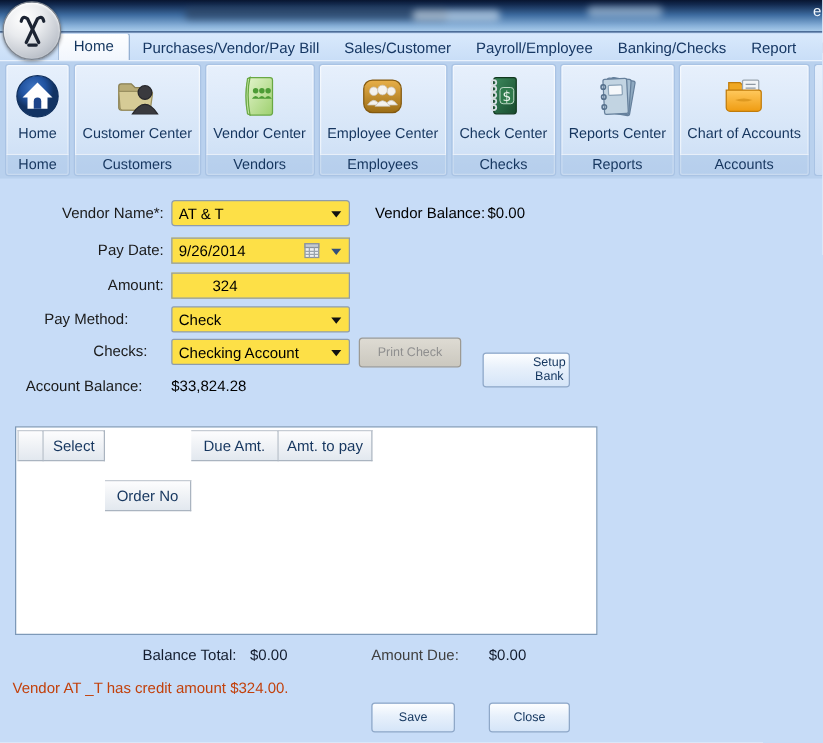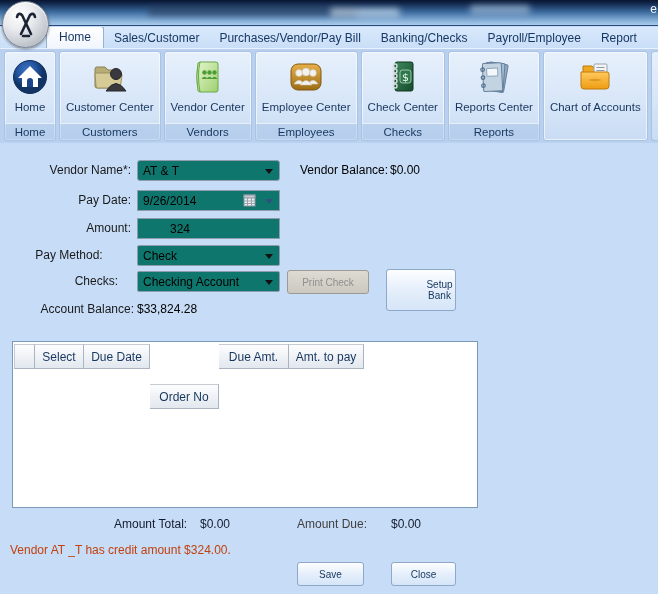--- a/index.html
+++ b/index.html
@@ -44,21 +44,21 @@
     font-size:11.5px; color:#16365f; text-align:center; line-height:16px; white-space:nowrap; }
   .rib-sliver { flex:0 0 8px; border:1px solid #a9c3e4; border-right:none; border-radius:3px 0 0 3px;
     background:linear-gradient(#e7f0fc,#c9dcf4); }
 
   
   .content { position:absolute; top:143px; left:0; width:658px; height:451px; background:#c7dcf7; }
   .abs { position:absolute; }
   .flabel { font-size:12px; color:#1a1a1a; text-align:right; }
   .fvalue { font-size:12px; color:#000; }
 
-  .combo, .textinput, .datefield { position:absolute; height:21px; background:#0f766e;
+  .combo, .textinput, .datefield { position:absolute; height:21px; background:#fde047;
     border:1px solid #8e9cac; font-size:12px; color:#000; display:flex; align-items:center;
     padding-left:5px; cursor:pointer; }
   .combo { border-radius:2px; }
   .combo .arrow { position:absolute; right:6px; top:8px; width:0; height:0;
     border-left:4px solid transparent; border-right:4px solid transparent; border-top:5px solid #111; }
   .textinput { cursor:text; }
   .datefield .cal { position:absolute; right:22px; top:3px; }
   .datefield .arrow { position:absolute; right:6px; top:8px; width:0; height:0;
     border-left:4px solid transparent; border-right:4px solid transparent; border-top:5px solid #33507a; }
 
@@ -97,24 +97,24 @@
       <g stroke="#1c2433" stroke-width="2.6" fill="none" stroke-linecap="round" stroke-linejoin="round">
         <path d="M6 8 q1 -5 5 -2 l9 19"></path>
         <path d="M24 8 q-1 -5 -5 -2 l-9 19"></path>
         <path d="M12 27 h6"></path>
       </g>
     </svg>
   </div>
 
   <div class="tabrow">
     <div class="tab active">Home</div>
+    <div class="tab">Purchases/Vendor/Pay Bill</div>
     <div class="tab">Sales/Customer</div>
-    <div class="tab">Purchases/Vendor/Pay Bill</div>
+    <div class="tab">Payroll/Employee</div>
     <div class="tab">Banking/Checks</div>
-    <div class="tab">Payroll/Employee</div>
     <div class="tab">Report</div>
     <div class="tab">Import/Expo</div>
   </div>
 
   <div class="ribbon">
 
     <div class="rib-group">
       <div class="rg-body">
         <div class="rg-icon">
           <svg width="38" height="38" viewBox="0 0 38 38">
@@ -268,20 +268,21 @@
                 <line x1="21.5" y1="9.5" x2="29.5" y2="9.5"></line>
                 <line x1="21.5" y1="12.5" x2="29.5" y2="12.5"></line>
                 <line x1="21.5" y1="15.5" x2="29.5" y2="15.5"></line>
               </g>
             <path d="M6 14 h26 a2 2 0 0 1 2 2 v12 a3 3 0 0 1 -3 3 H9 a3 3 0 0 1 -3 -3 z" fill="url(#gAcc)" stroke="#c07b0a"></path>
             <path d="M13 22 q7 -2.5 14 0 q-7 2.5 -14 0 z" fill="#c9830d" opacity=".55"></path>
           </svg>
         </div>
         <div class="rg-label">Chart of Accounts</div>
       </div>
+      <div class="rg-caption">Accounts</div>
     </div>
 
     <div class="rib-sliver"></div>
   </div>
 
   <div class="content">
 
     <div class="abs flabel" style="left:20px; top:20px; width:111px;">Vendor Name*:</div>
     <div class="combo" style="left:137px; top:17px; width:143px; border-radius:3px;">
       <span>AT &amp; T</span>
@@ -318,38 +319,37 @@
       <span>Check</span>
       <span class="arrow"></span>
     </div>
 
     <div class="abs flabel" style="left:20px; top:131px; width:98px;">Checks:</div>
     <div class="combo" style="left:137px; top:128px; width:143px;">
       <span>Checking Account</span>
       <span class="arrow"></span>
     </div>
     <button class="btn disabled" style="left:287px; top:127px; width:82px; height:24px;" disabled="">Print Check</button>
-    <button class="btn" style="left:386px; top:126px; width:70px; height:42px;padding-left:37px;">Setup Bank</button>
-
-    <div class="abs flabel" style="left:36px; top:159px; width:98px;">Account Balance:</div>
+    <button class="btn" style="left:386px; top:139px; width:70px; height:28px;padding-left:37px;">Setup Bank</button>
+
+    <div class="abs flabel" style="left:16px; top:159px; width:98px;">Account Balance:</div>
     <div class="abs fvalue" style="left:137px; top:159px;">$33,824.28</div>
 
     <div class="grid">
       <div class="grid-header">
         <div class="ghcell" style="width:21px;"></div>
         <div class="ghcell" style="width:49px;">Select</div>
-        <div class="ghcell" style="width:66px;">Due Date</div>
         <div class="ghcell" style="width:69px;margin-top:40px;">Order No</div>
         <div class="ghcell" style="width:70px;">Due Amt.</div>
         <div class="ghcell" style="width:75px;">Amt. to pay</div>
       </div>
       <div style="height:138px;"></div>
     </div>
 
-    <div class="abs fvalue" style="left:114px; top:374px; color:#131c2e;">Amount Total:</div>
+    <div class="abs fvalue" style="left:114px; top:374px; color:#131c2e;">Balance Total:</div>
     <div class="abs fvalue" style="left:200px; top:374px; color:#131c2e;">$0.00</div>
     <div class="abs fvalue" style="left:297px; top:374px; color:#404040;">Amount Due:</div>
     <div class="abs fvalue" style="left:391px; top:374px; color:#131c2e;">$0.00</div>
 
     <div class="abs message" style="left:10px; top:400px;">Vendor AT _T has credit amount $324.00.</div>
 
     <button class="btn" style="left:297px; top:419px; width:67px; height:24px;">Save</button>
     <button class="btn" style="left:391px; top:419px; width:65px; height:24px;">Close</button>
   </div>
 

